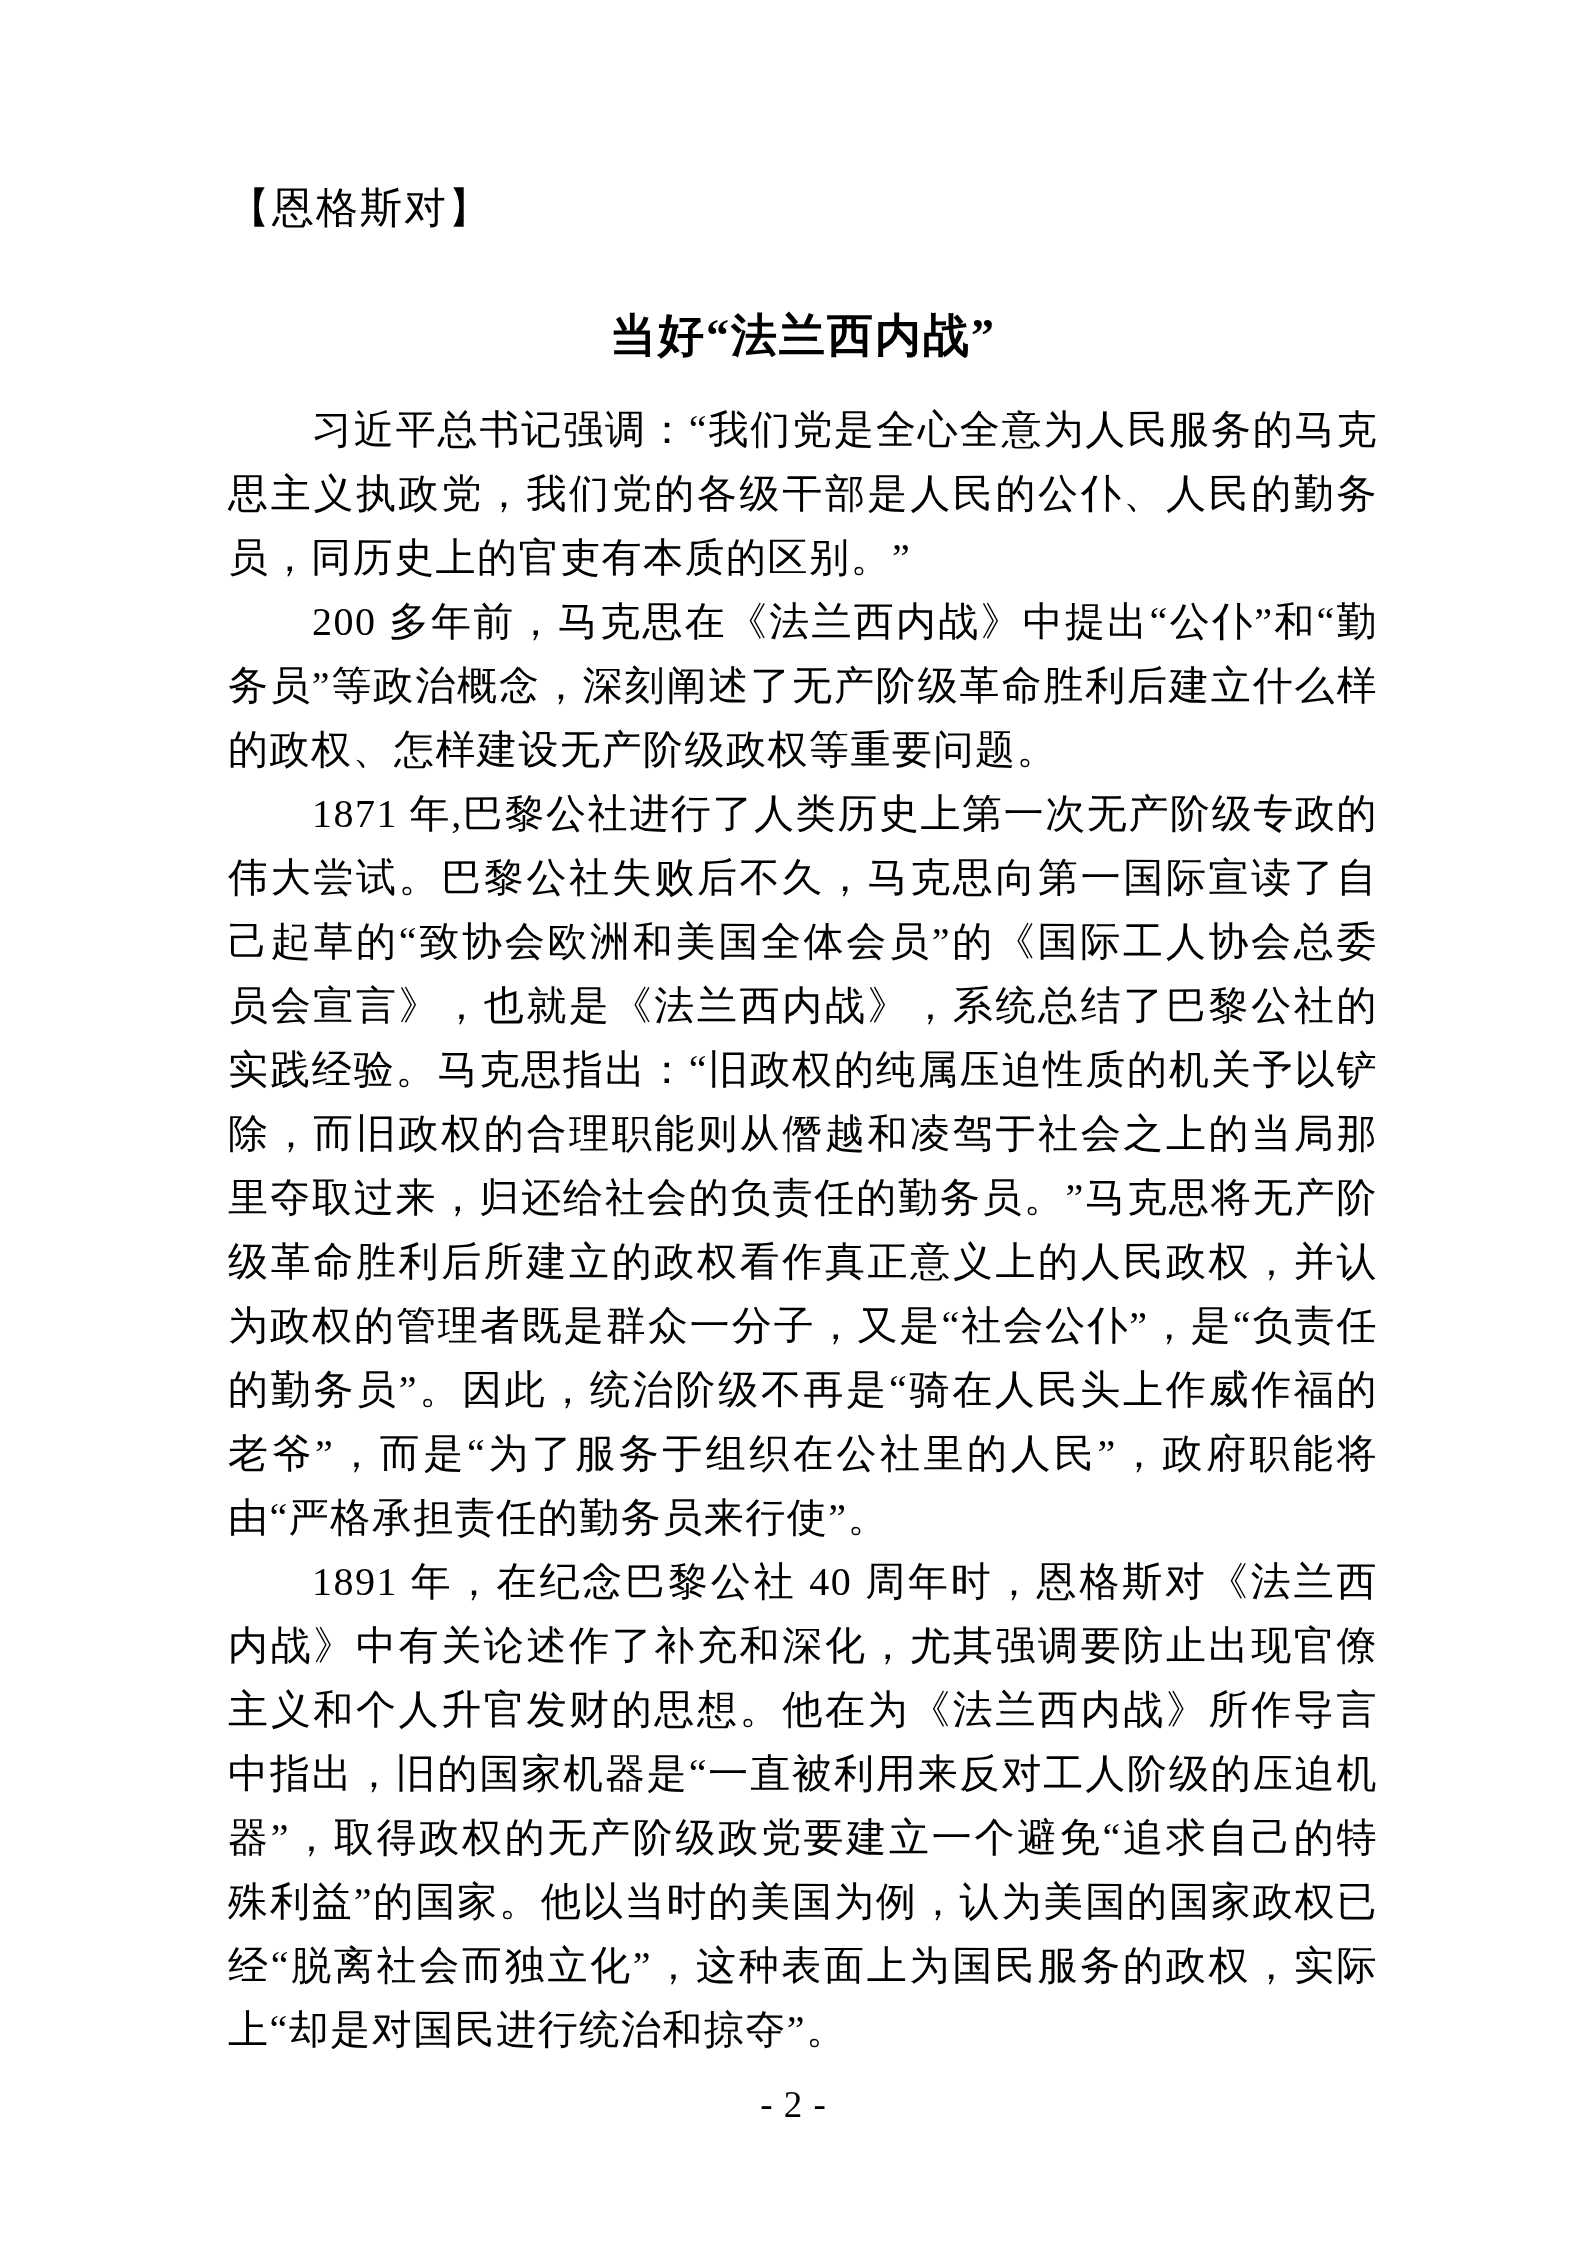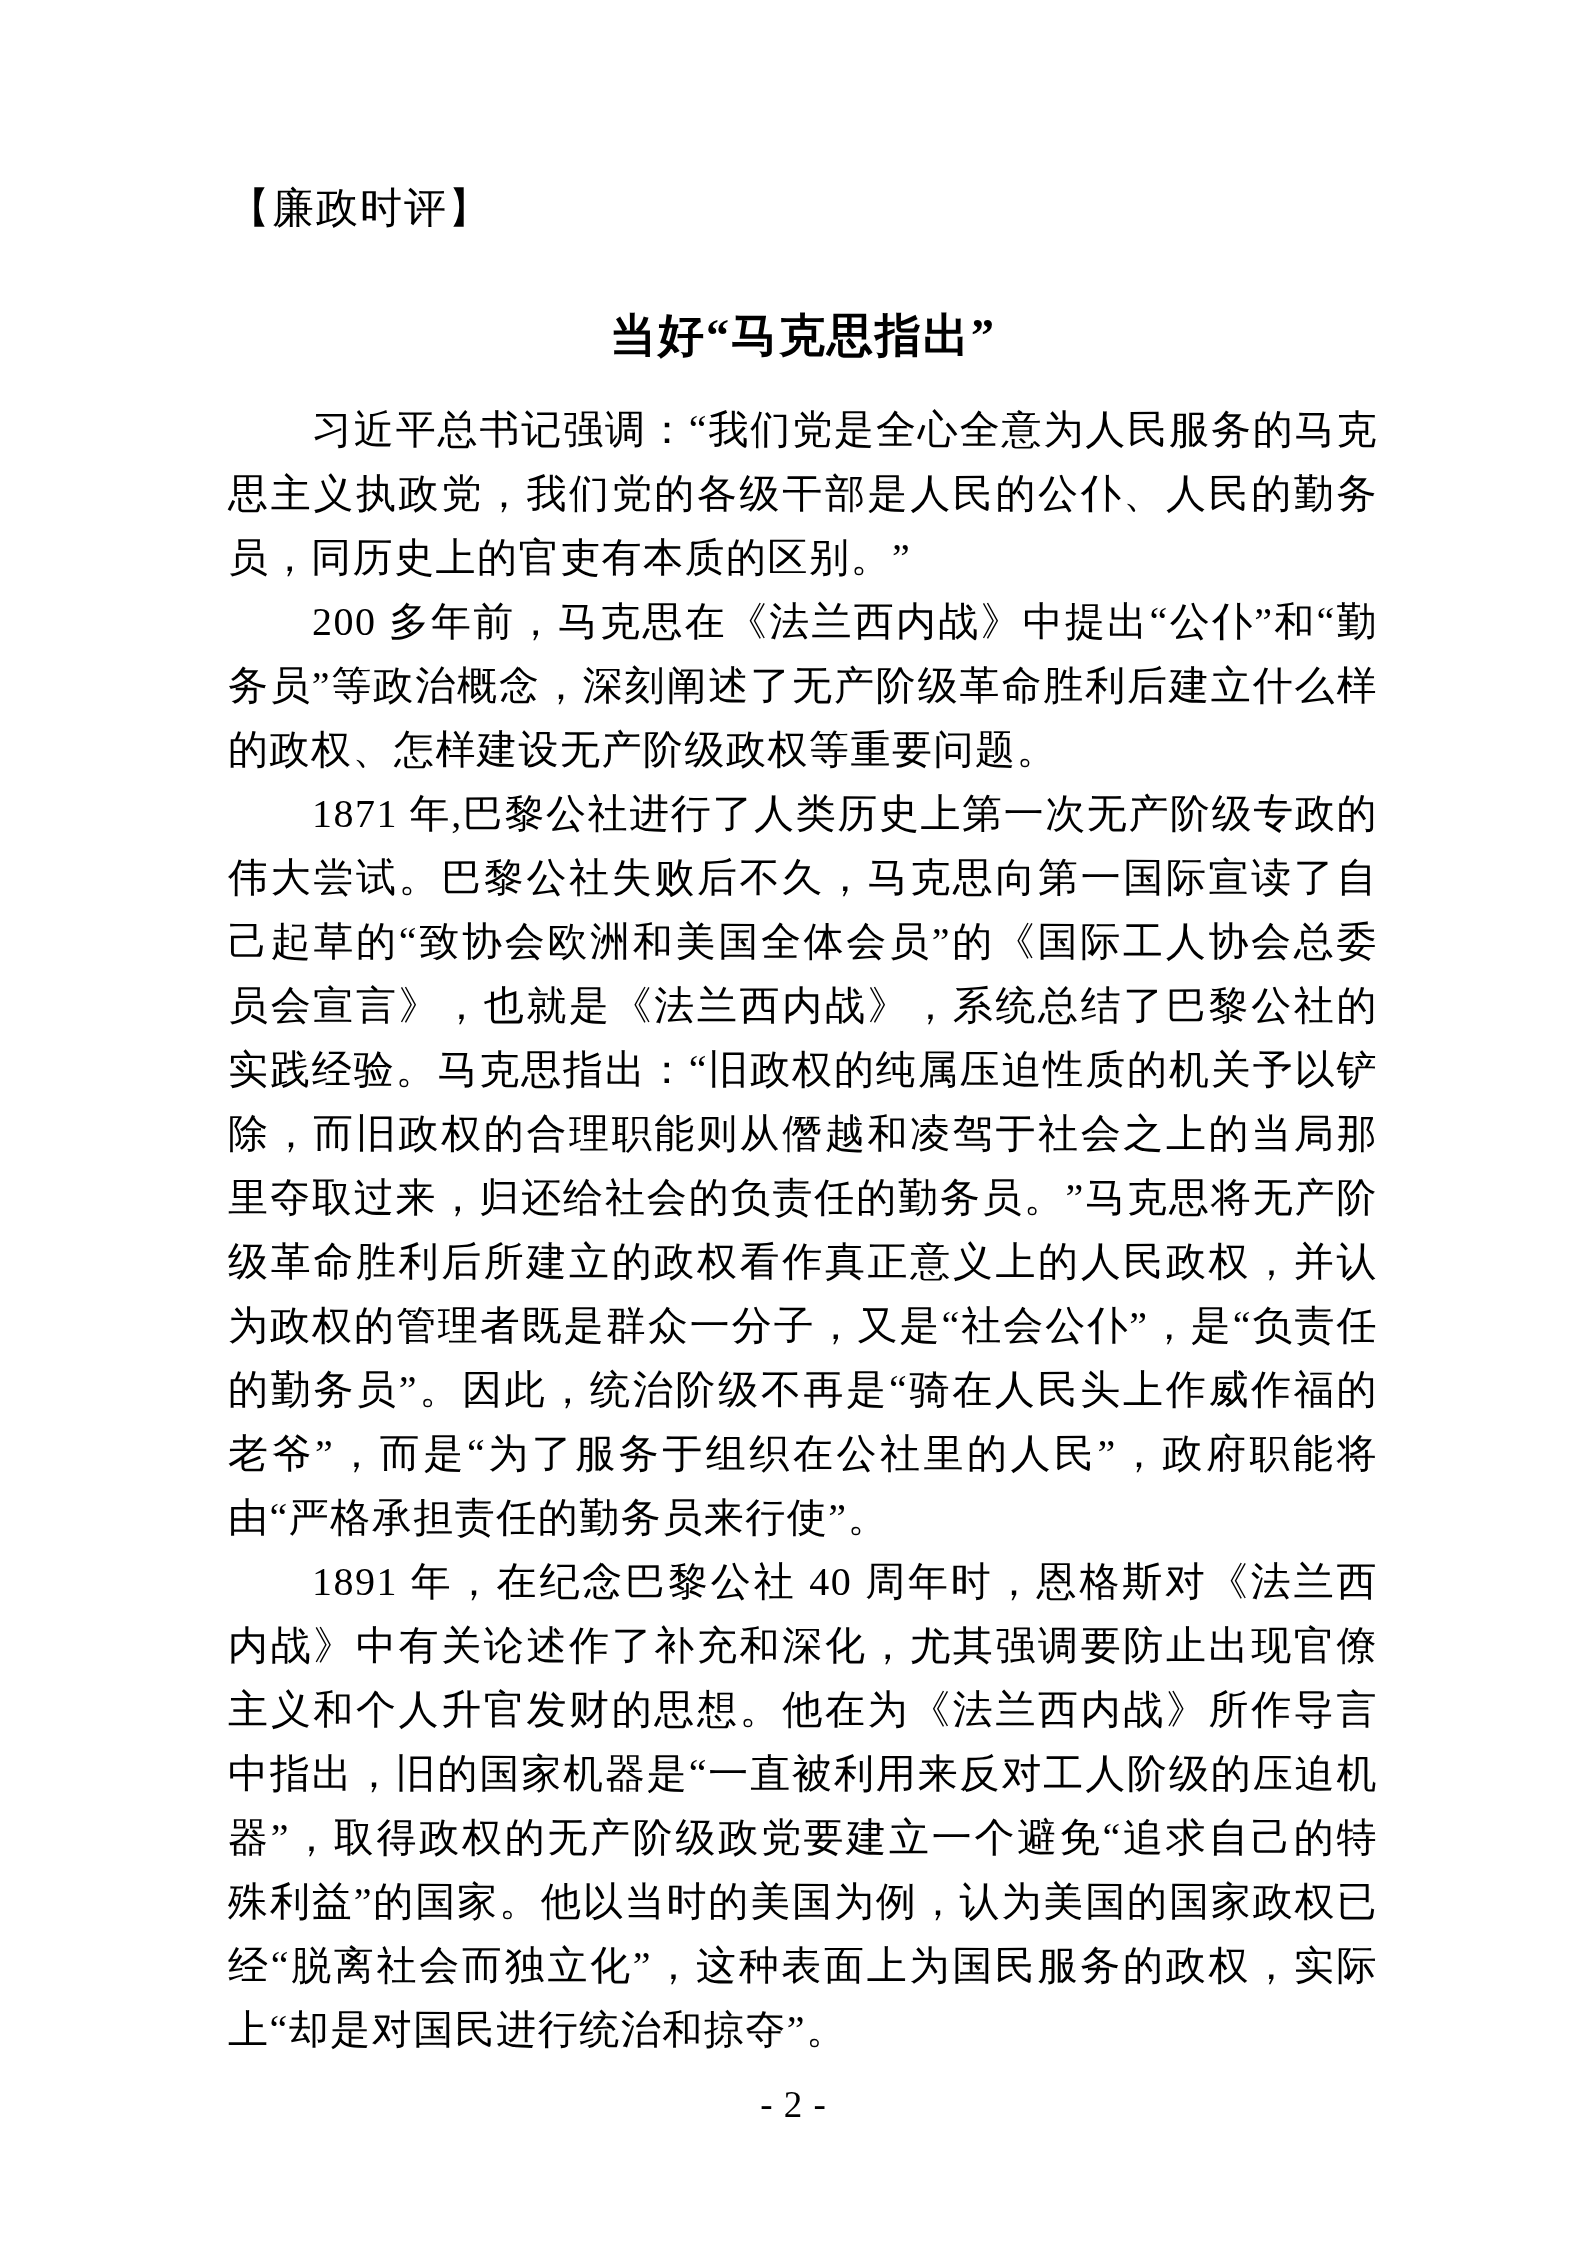--- a/index.html
+++ b/index.html
@@ -62,23 +62,23 @@
     font-size: 37px;
     line-height: 46px;
     letter-spacing: 1px;
   }
 </style>
 </head>
 <body>
 
 <div class="page">
 
-  <div class="category">【廉政时评】</div>
+  <div class="category">【恩格斯对】</div>
 
-  <h1 class="doc-title">当好“马克思指出”</h1>
+  <h1 class="doc-title">当好“法兰西内战”</h1>
 
   <div class="article-body">
     <p>习近平总书记强调：“我们党是全心全意为人民服务的马克思主义执政党，我们党的各级干部是人民的公仆、人民的勤务员，同历史上的官吏有本质的区别。”</p>
     <p>200 多年前，马克思在《法兰西内战》中提出“公仆”和“勤务员”等政治概念，深刻阐述了无产阶级革命胜利后建立什么样的政权、怎样建设无产阶级政权等重要问题。</p>
     <p>1871 年,巴黎公社进行了人类历史上第一次无产阶级专政的伟大尝试。巴黎公社失败后不久，马克思向第一国际宣读了自己起草的“致协会欧洲和美国全体会员”的《国际工人协会总委员会宣言》，也就是《法兰西内战》，系统总结了巴黎公社的实践经验。马克思指出：“旧政权的纯属压迫性质的机关予以铲除，而旧政权的合理职能则从僭越和凌驾于社会之上的当局那里夺取过来，归还给社会的负责任的勤务员。”马克思将无产阶级革命胜利后所建立的政权看作真正意义上的人民政权，并认为政权的管理者既是群众一分子，又是“社会公仆”，是“负责任的勤务员”。因此，统治阶级不再是“骑在人民头上作威作福的老爷”，而是“为了服务于组织在公社里的人民”，政府职能将由“严格承担责任的勤务员来行使”。</p>
     <p>1891 年，在纪念巴黎公社 40 周年时，恩格斯对《法兰西内战》中有关论述作了补充和深化，尤其强调要防止出现官僚主义和个人升官发财的思想。他在为《法兰西内战》所作导言中指出，旧的国家机器是“一直被利用来反对工人阶级的压迫机器”，取得政权的无产阶级政党要建立一个避免“追求自己的特殊利益”的国家。他以当时的美国为例，认为美国的国家政权已经“脱离社会而独立化”，这种表面上为国民服务的政权，实际上“却是对国民进行统治和掠夺”。</p>
   </div>
 
   <div class="page-footer">- 2 -</div>
 

